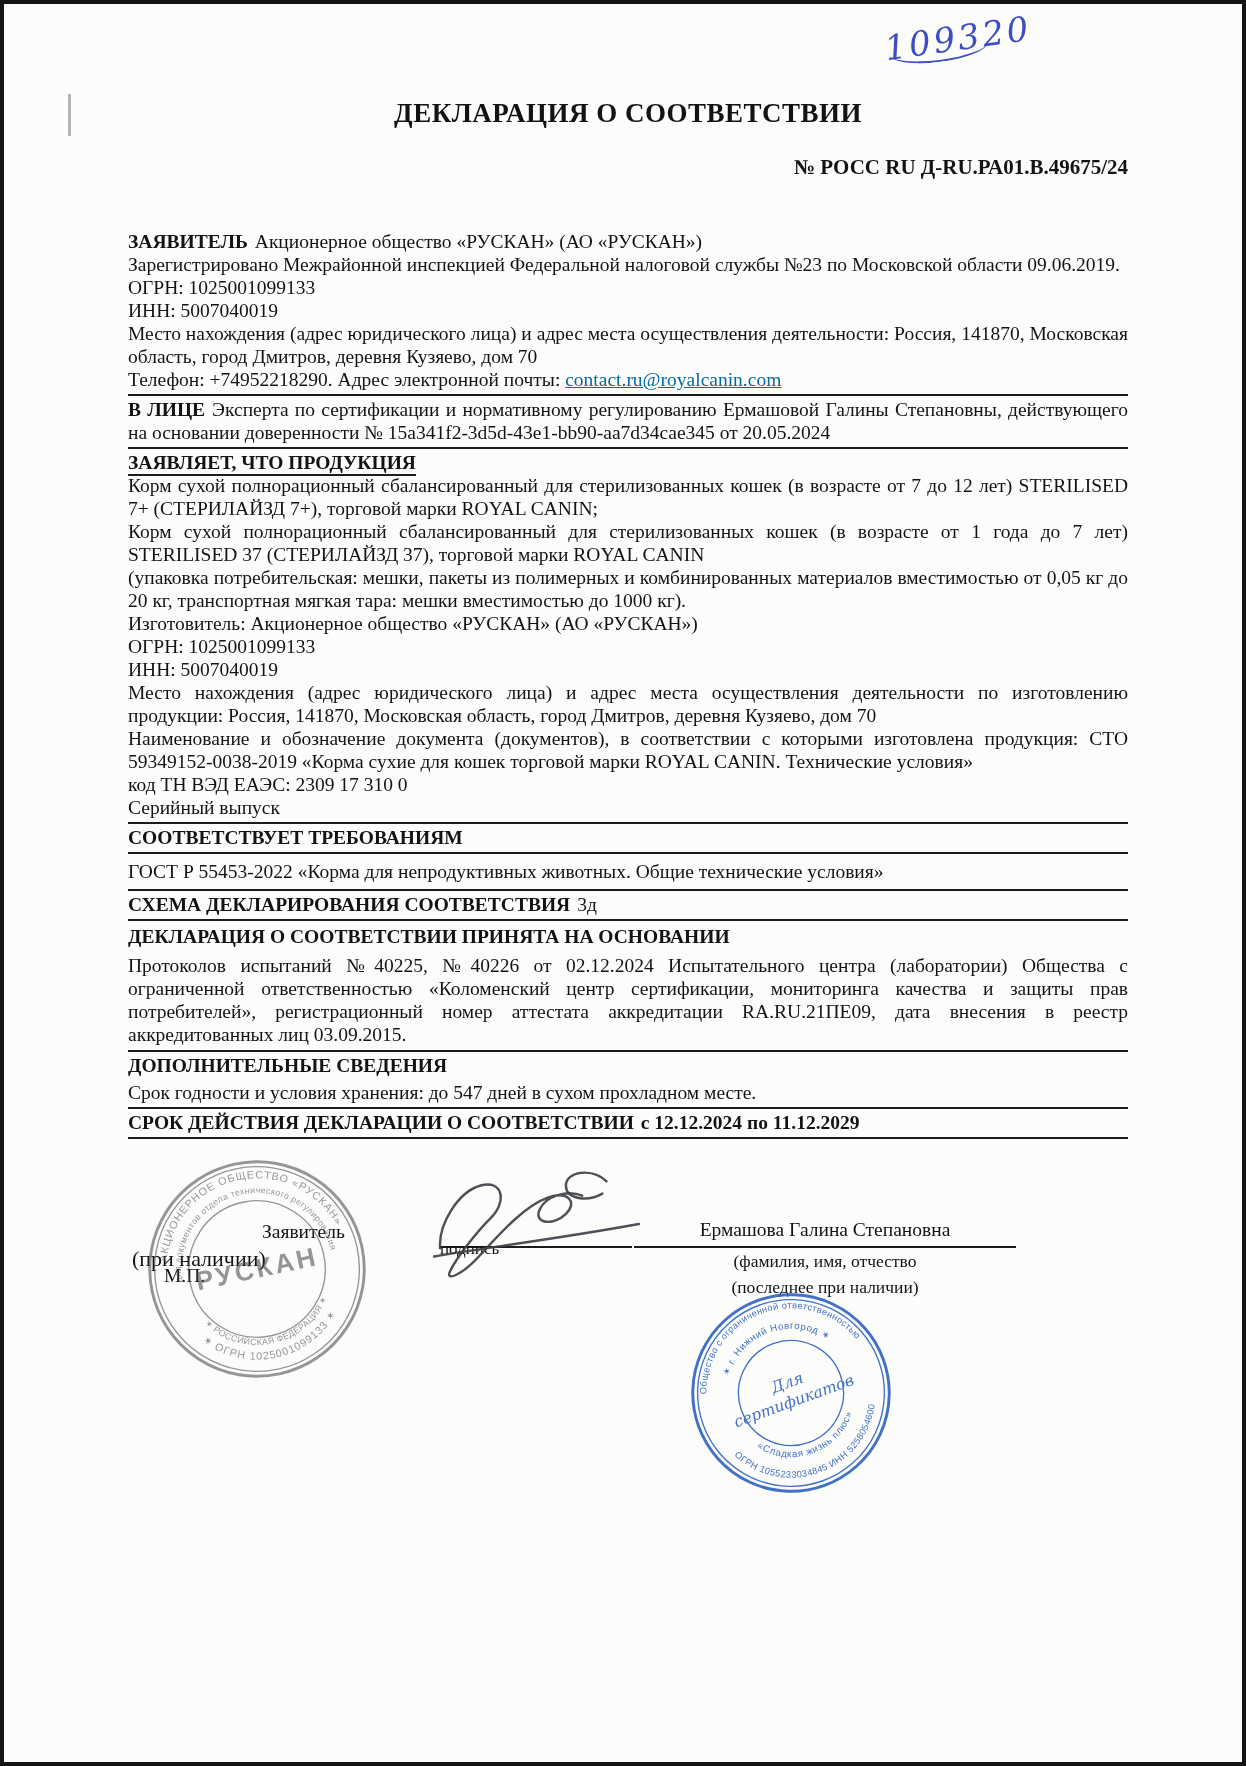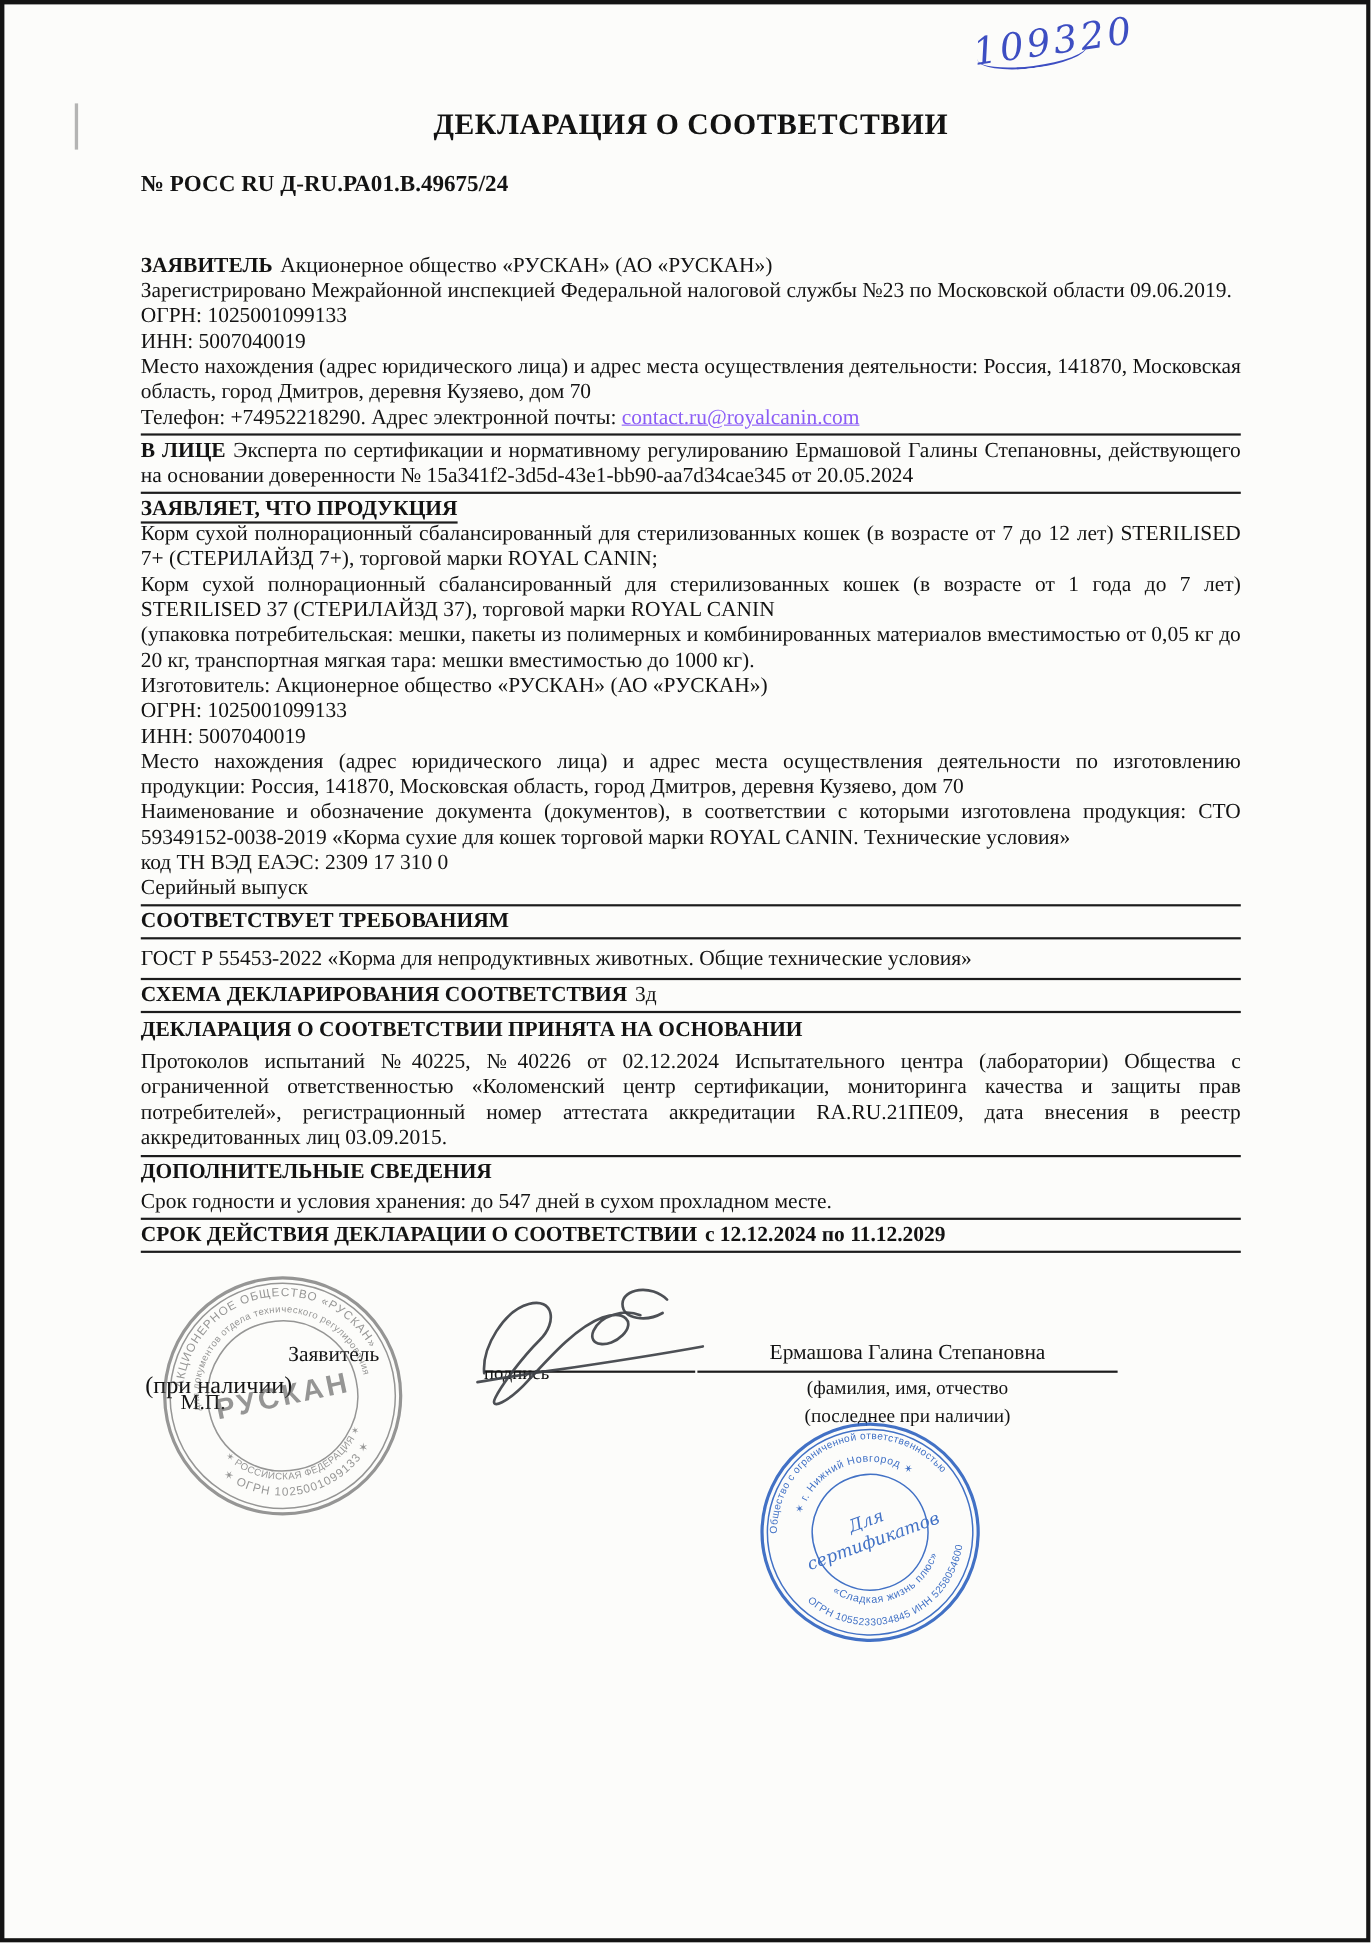--- a/index.html
+++ b/index.html
@@ -4,30 +4,30 @@
 <style>
   html,body{margin:0;padding:0;}
   body{width:1246px;height:1766px;background:#f6f6f4;}
   .page{
     position:relative;width:1246px;height:1766px;box-sizing:border-box;
     background:#fcfcfa;border:4px solid #141414;overflow:hidden;
     font-family:"Liberation Serif",serif;color:#131313;
   }
   .content{position:absolute;left:124px;top:0;width:1000px;padding-top:94px;}
   .title{font-size:27px;font-weight:bold;text-align:center;letter-spacing:.5px;margin:0;}
-  .doc-number{font-size:21px;font-weight:bold;text-align:left;margin-top:26px;}
+  .doc-number{font-size:21px;font-weight:bold;text-align:right;margin-top:26px;}
   p.body{margin:0;font-size:19.5px;line-height:23px;text-align:justify;}
   .first{margin-top:50px !important;}
   .b{font-weight:bold;}
   .lbl{margin-right:7px;}
   .u{border-bottom:2px solid #1d1d1d;padding-bottom:1px;}
   .mt6{margin-top:6px !important;}
   .mt4{margin-top:4px !important;}
   .rule{border-top:2px solid #1c1c1c;margin:3px 0 2px 0;height:0;}
-  .email{color:#8b5cf6;text-decoration:underline;}
+  .email{color:#0369a1;text-decoration:underline;}
   
   .handwritten{
     position:absolute;left:880px;top:14px;font-family:"DejaVu Serif",serif;font-style:italic;
     font-size:34px;color:#3d4ec2;transform:rotate(-8deg);letter-spacing:3px;
   }
   .hw-swoosh{position:absolute;left:884px;top:30px;width:100px;height:26px;
     border-bottom:2px solid #3d4ec2;border-radius:50%;transform:rotate(-7deg);}
   .artifact{position:absolute;left:64px;top:90px;width:3px;height:42px;background:#8d8d8d;opacity:.65;}
   
   .f-abs{position:absolute;font-size:19.5px;line-height:23px;}

